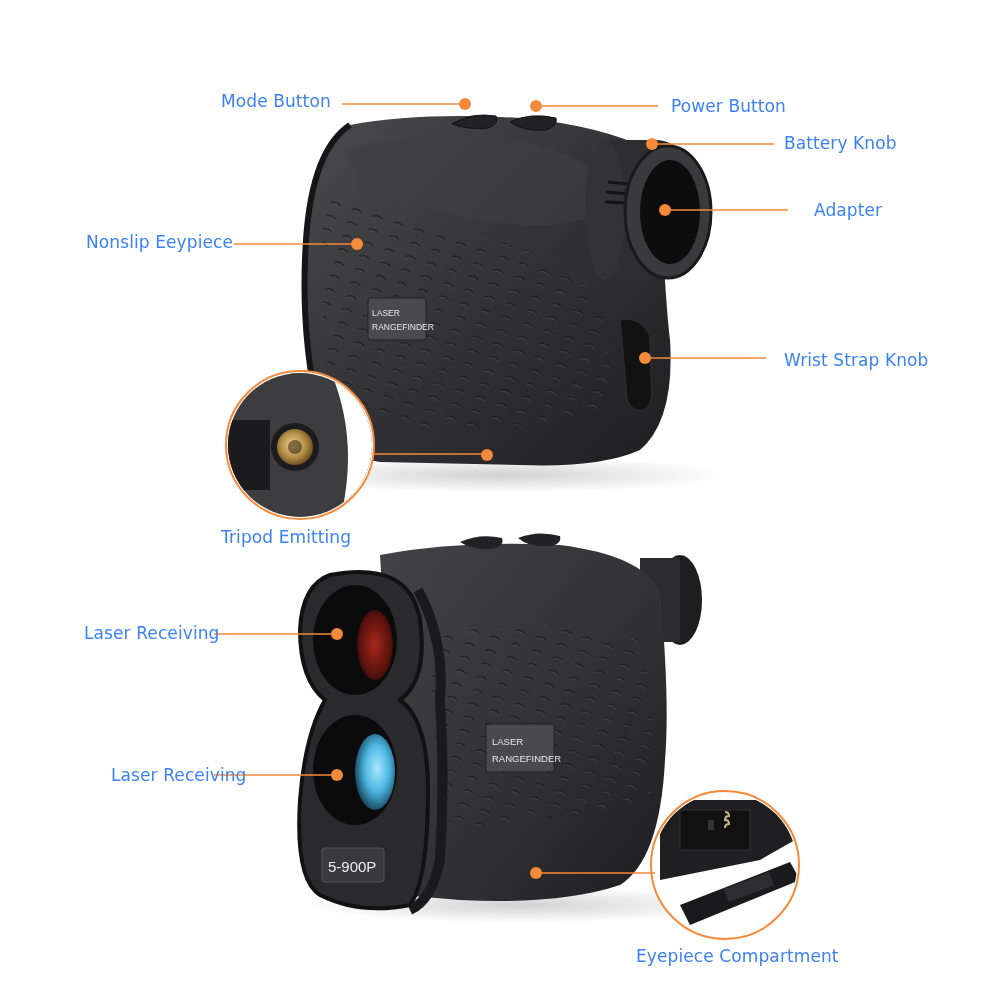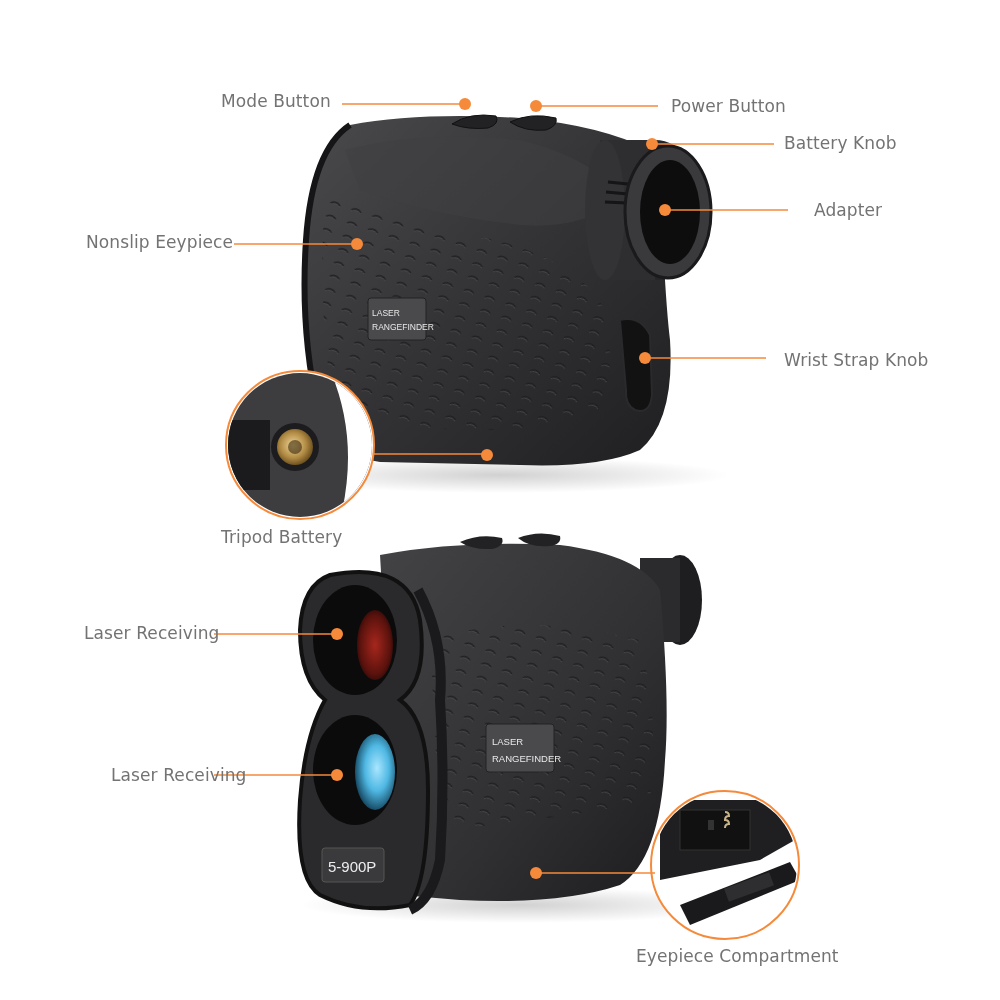--- a/index.html
+++ b/index.html
@@ -1,20 +1,20 @@
 <!DOCTYPE html>
 <html><head>
   <meta charset="utf-8">
   <style>
     html, body { margin: 0; padding: 0; background: #ffffff; }
     body { width: 1000px; height: 1000px; position: relative; overflow: hidden;
            font-family: "DejaVu Sans", "Liberation Sans", sans-serif; }
     .stage { position: absolute; left: 0; top: 0; width: 1000px; height: 1000px; }
     svg.art { position: absolute; left: 0; top: 0; width: 1000px; height: 1000px; }
-    .label { position: absolute; font-size: 17px; color: #737373; white-space: nowrap;
+    .label { position: absolute; font-size: 17px; color: #3b82f6; white-space: nowrap;
              line-height: 20px; letter-spacing: 0.1px; }
   </style>
 </head>
 <body>
 
 <div class="stage">
 
   <svg class="art" viewBox="0 0 1000 1000" xmlns="http://www.w3.org/2000/svg">
     <defs>
       <linearGradient id="bodyGrad" x1="0" y1="0" x2="1" y2="1">
@@ -170,17 +170,17 @@
       <circle cx="536" cy="873" r="6"></circle>
     </g>
   </svg>
 
   <div class="label" style="left:221px; top:91px;">Mode Button</div>
   <div class="label" style="left:671px; top:96px;">Power Button</div>
   <div class="label" style="left:784px; top:133px;">Battery Knob</div>
   <div class="label" style="left:814px; top:200px;">Adapter</div>
   <div class="label" style="left:86px;  top:232px;">Nonslip Eeypiece</div>
   <div class="label" style="left:784px; top:350px;">Wrist Strap Knob</div>
-  <div class="label" style="left:221px; top:527px;">Tripod Battery</div>
+  <div class="label" style="left:221px; top:527px;">Tripod Emitting</div>
   <div class="label" style="left:84px;  top:623px;">Laser Receiving</div>
   <div class="label" style="left:73px;  top:765px;margin-left:38px;">Laser Receiving</div>
   <div class="label" style="left:636px; top:946px;">Eyepiece Compartment</div>
 </div>
 
 </body></html>

